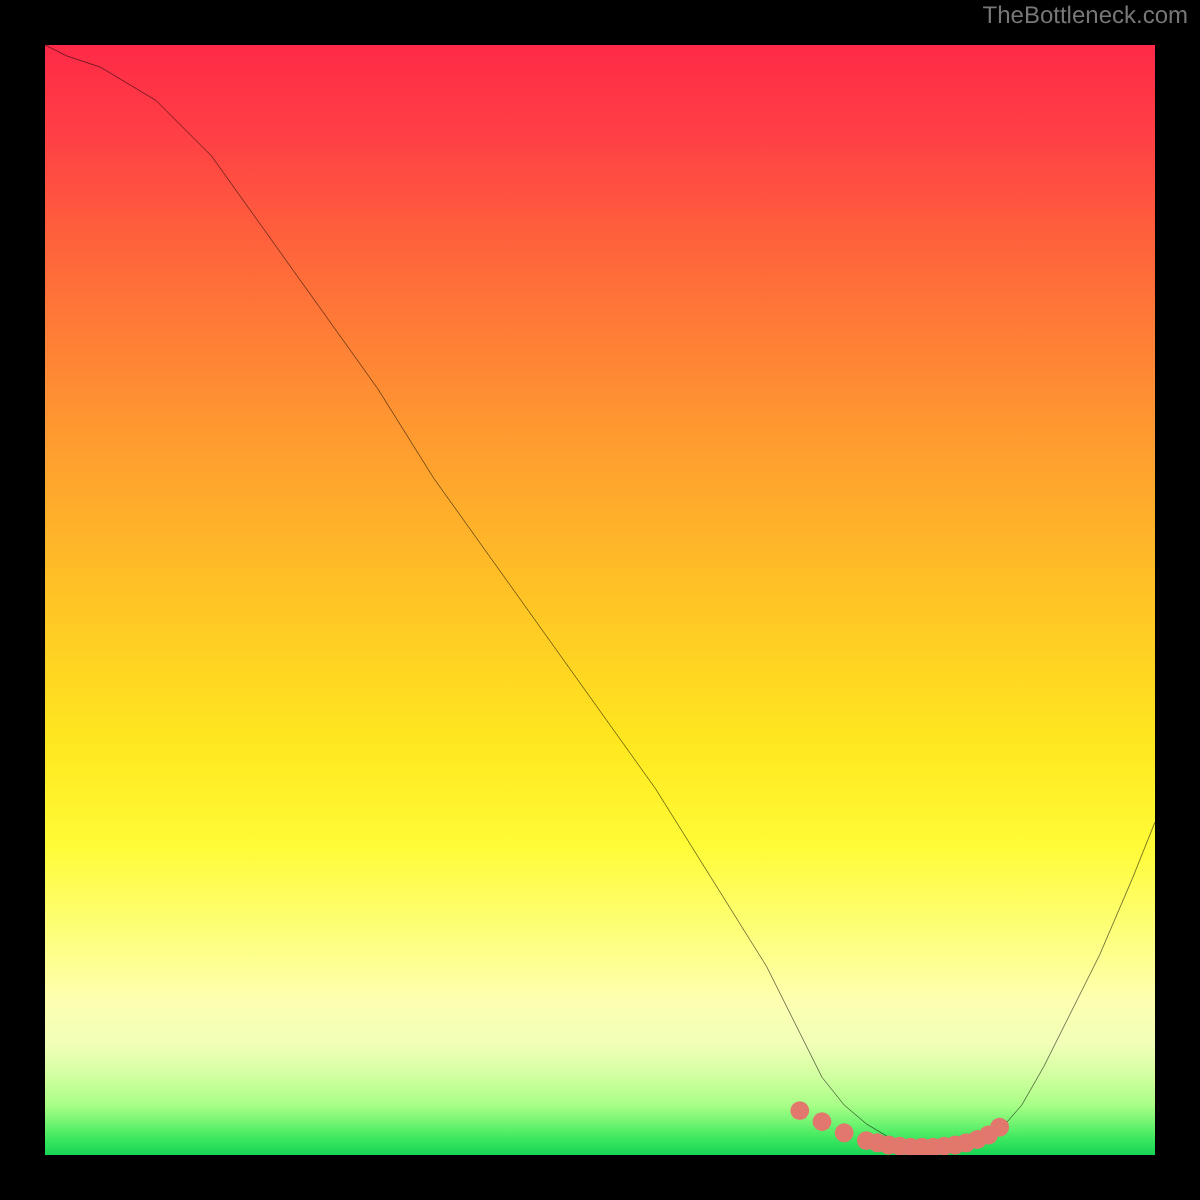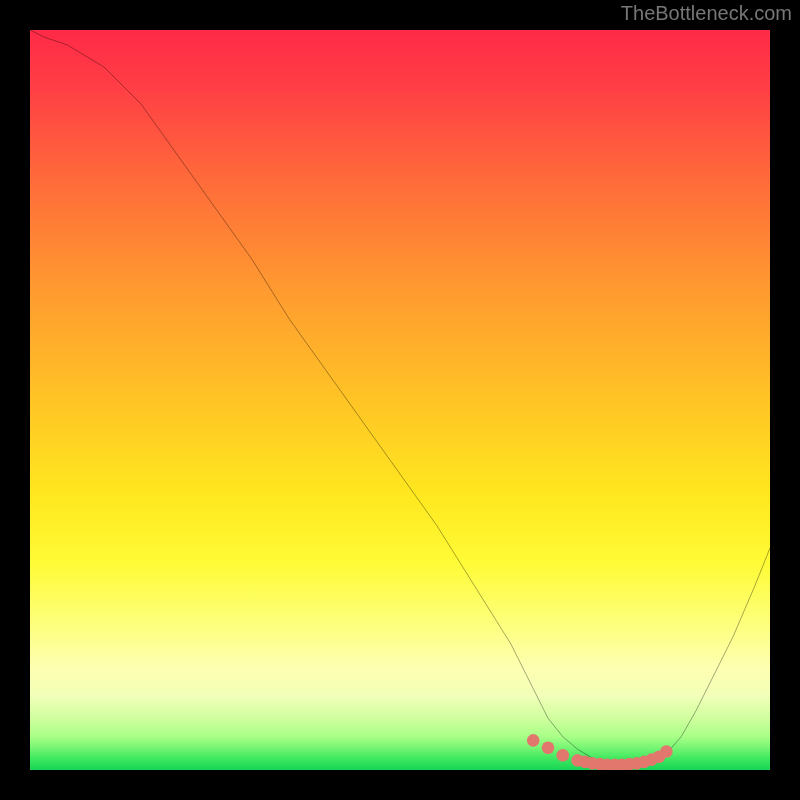--- a/index.html
+++ b/index.html
@@ -11,21 +11,21 @@
   .container {
     width: 800px;
     height: 800px;
     position: relative;
     background: #000;
   }
   .watermark {
     position: absolute;
     top: 2px;
     right: 8px;
-    font-size: 20px;
+    font-size: 16px;
     color: #777;
     font-family: Arial, sans-serif;
     z-index: 10;
   }
   .plot-area {
     position: absolute;
     left: 30px;
     top: 30px;
     width: 740px;
     height: 740px;

